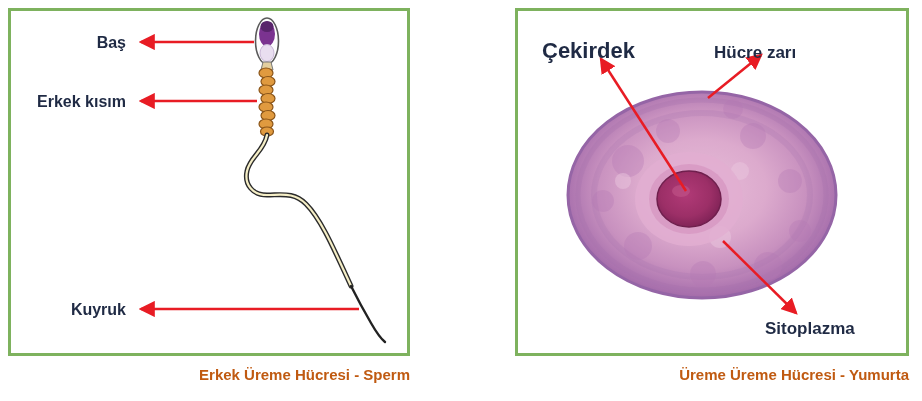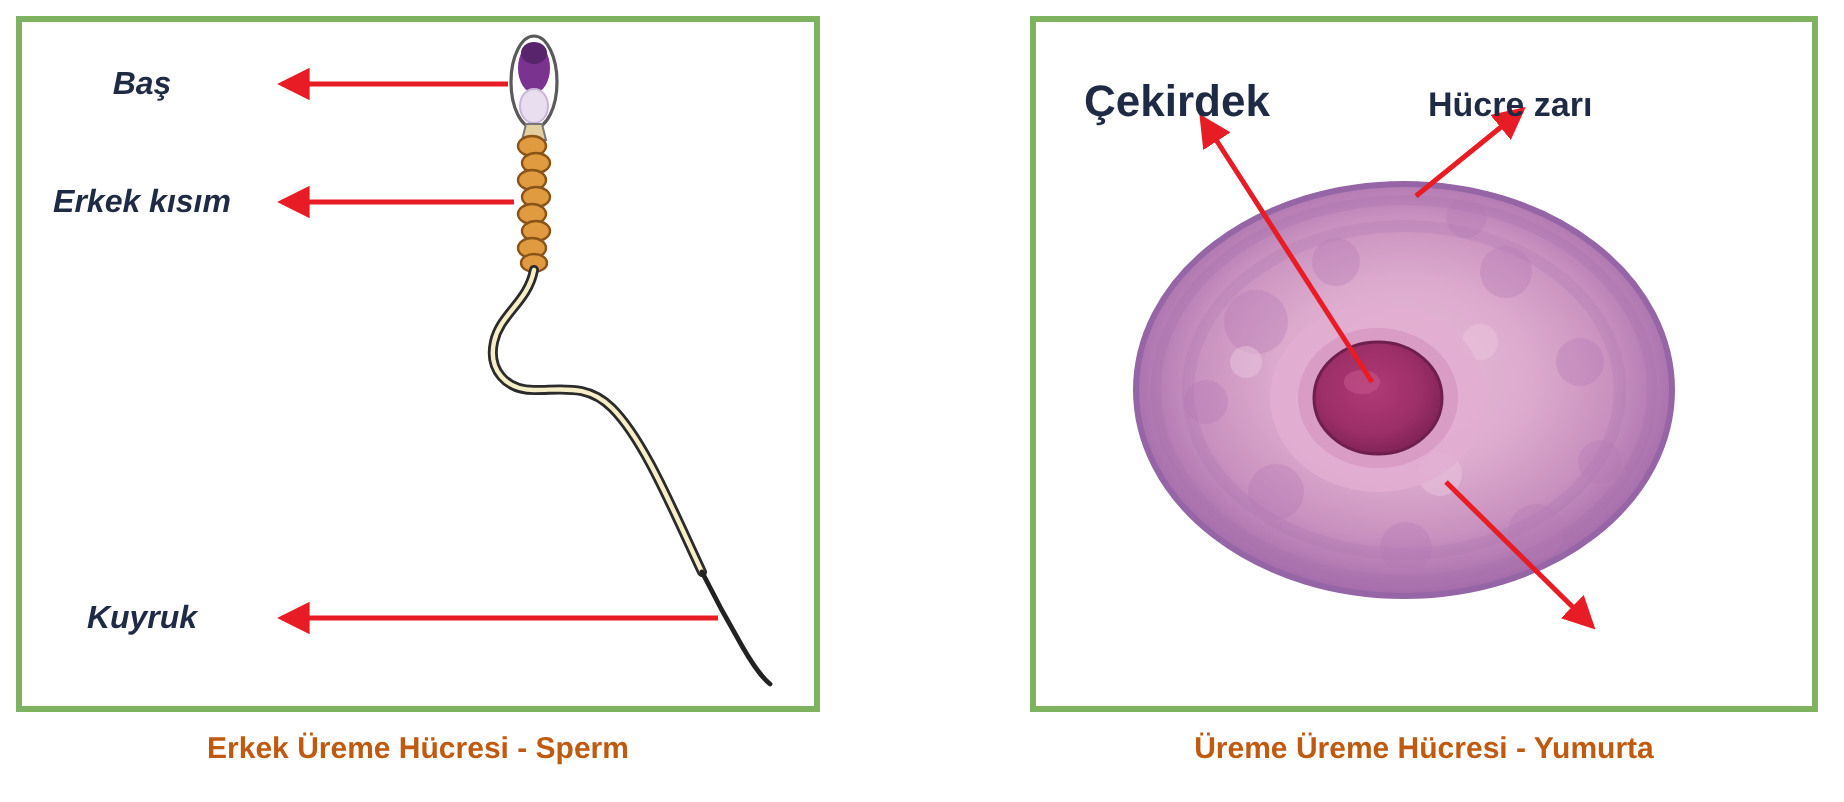--- a/index.html
+++ b/index.html
@@ -12,24 +12,24 @@
     position:absolute;top:8px;background:#ffffff;
     border:3px solid #7eb25e;
   }
   #sperm-box{left:8px;width:396px;height:342px;}
   #egg-box{left:515px;width:388px;height:342px;}
   .diagram-svg{position:absolute;left:0;top:0;}
   .part-label{
     position:absolute;font-size:16px;font-weight:bold;color:#1f2a44;
     white-space:nowrap;line-height:19px;
   }
-  .right-align{text-align:center;font-style:italic;}
+  .right-align{text-align:right;}
   .caption{
     position:absolute;top:366px;font-size:15px;font-weight:bold;
-    color:#c05a11;text-align:center;line-height:18px;
+    color:#c05a11;text-align:right;line-height:18px;
   }
   #sperm-caption{left:8px;width:402px;}
   #egg-caption{left:515px;width:394px;}
 </style>
 </head>
 <body>
 
 <div class="panel-box" id="sperm-box">
 
   <svg class="diagram-svg" width="396" height="342" viewBox="0 0 396 342">
@@ -139,15 +139,16 @@
 
     <g stroke="#e81c24" stroke-width="2.5">
       <line x1="168" y1="180" x2="83" y2="48" marker-end="url(#ahR)"></line>
       <line x1="190" y1="87" x2="243" y2="44" marker-end="url(#ahR)"></line>
       <line x1="205" y1="230" x2="278" y2="302" marker-end="url(#ahR)"></line>
     </g>
   </svg>
 
   <div class="part-label" style="left:24px;top:30px;font-size:22px;">Çekirdek</div>
   <div class="part-label" style="left:196px;top:32px;font-size:17px;">Hücre zarı</div>
+  <div class="part-label" style="left:247px;top:308px;font-size:17px;">Sitoplazma</div>
 </div>
 
 <div class="caption" id="egg-caption">Üreme Üreme Hücresi - Yumurta</div>
 
 </body></html>

